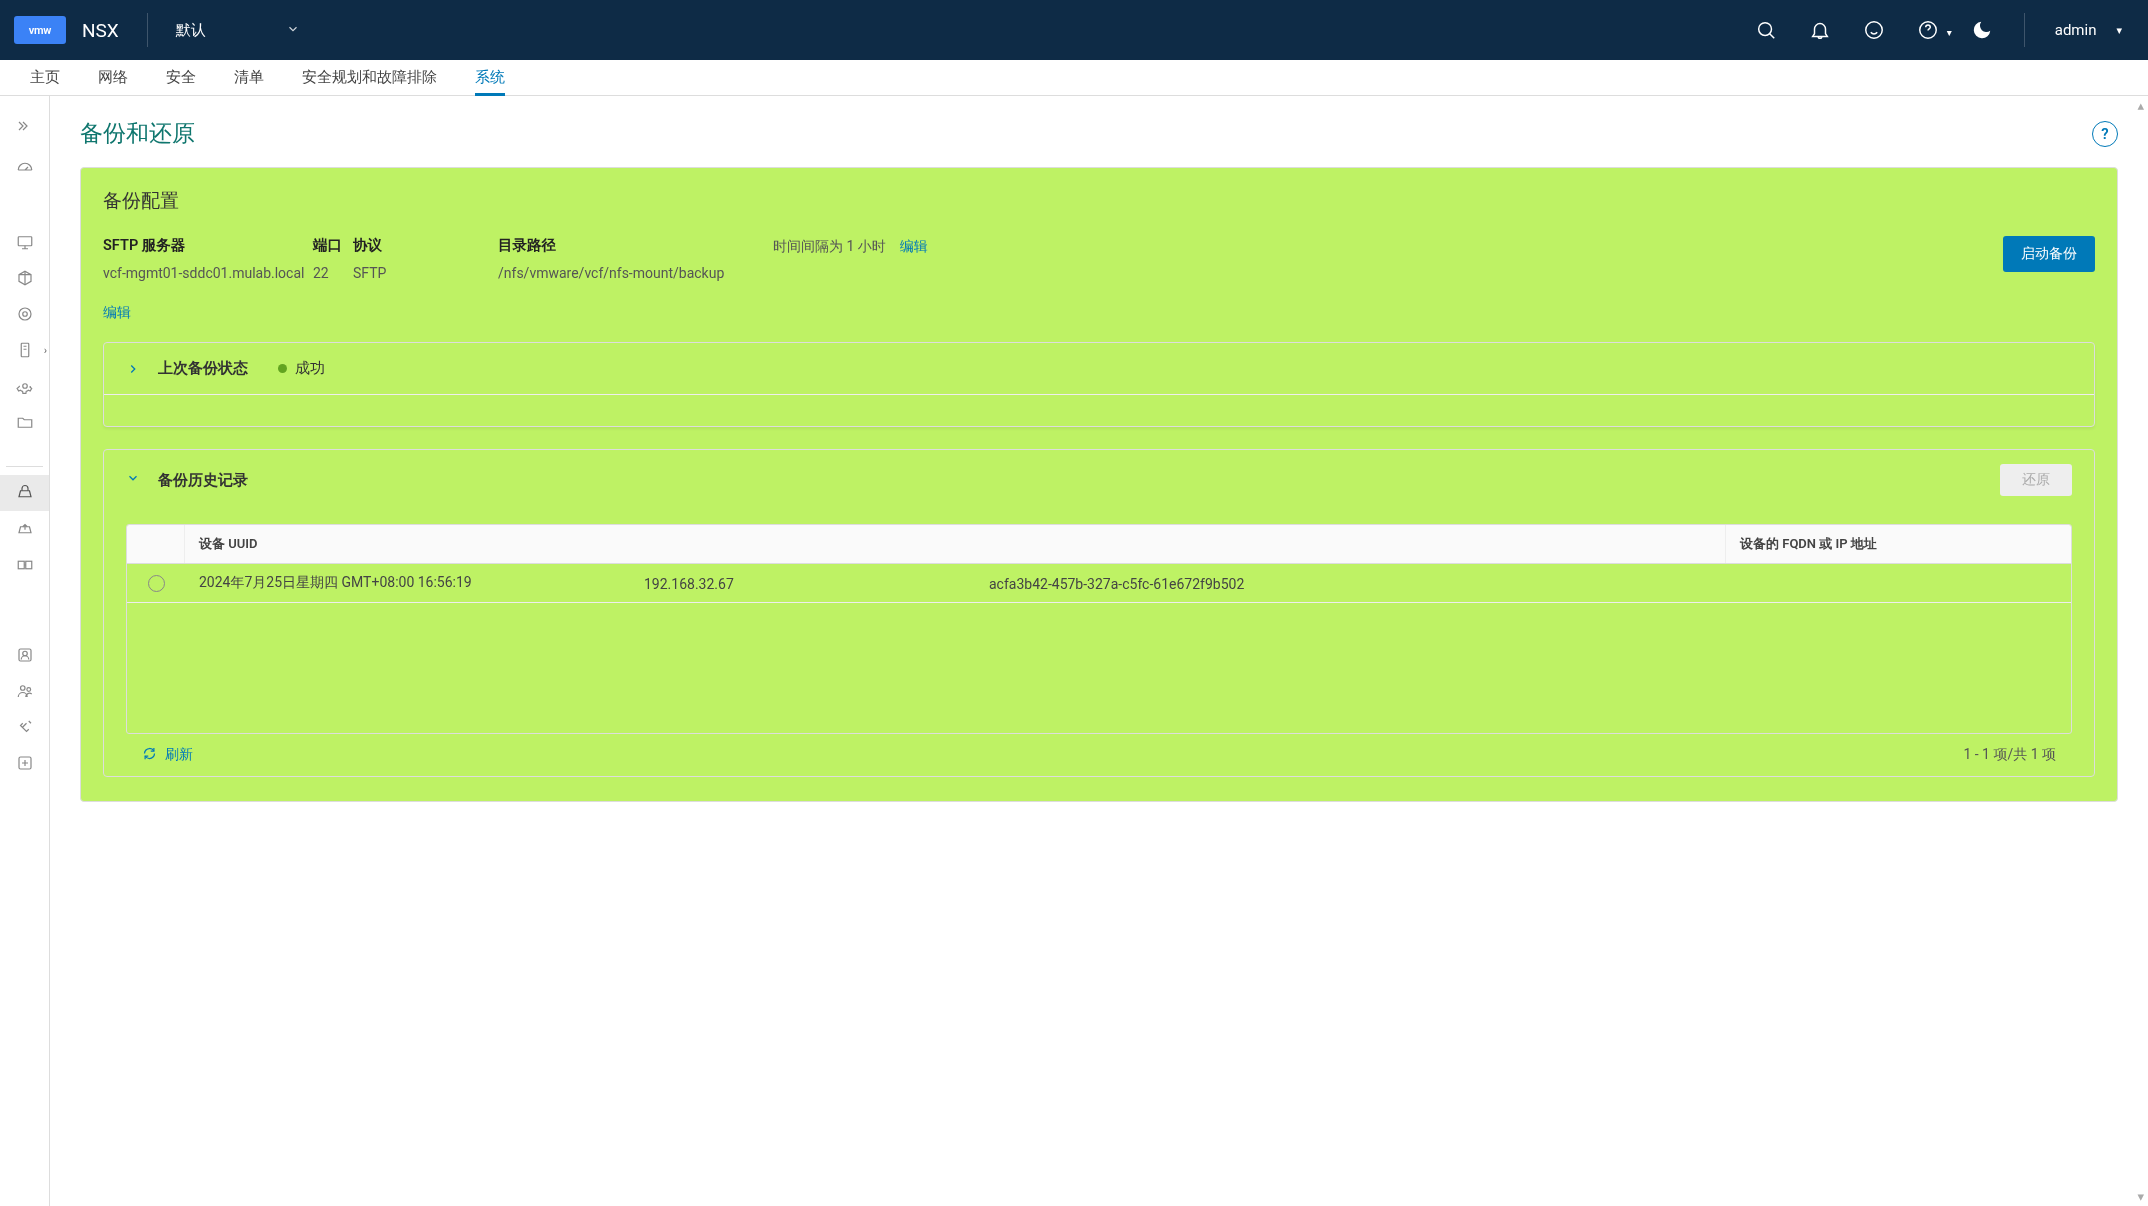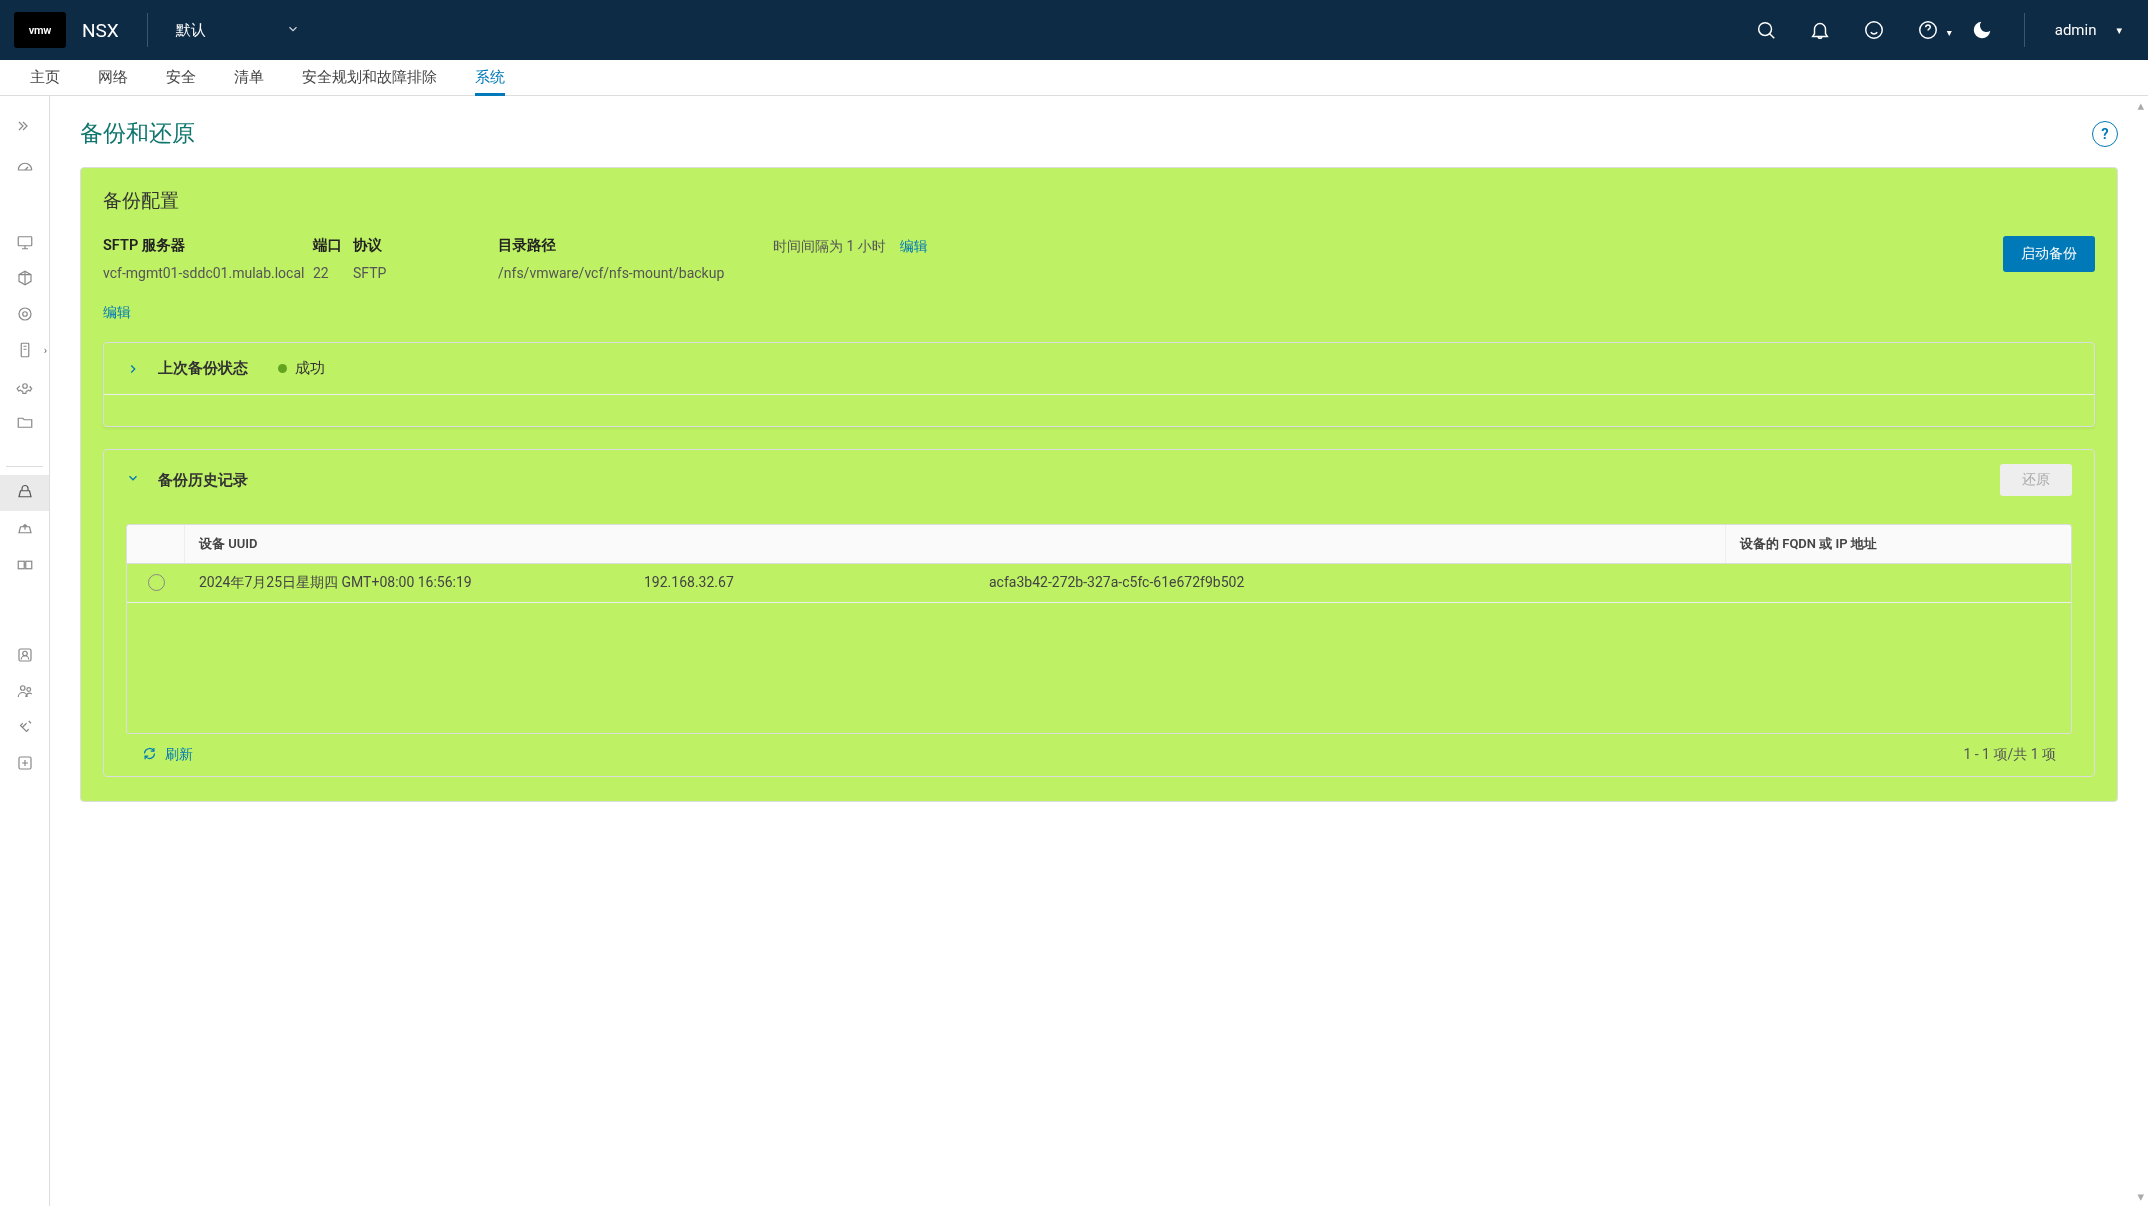--- a/index.html
+++ b/index.html
@@ -1,20 +1,20 @@
 <!DOCTYPE html>
 <html><head>
 <meta charset="utf-8">
 <style>
 * { box-sizing: border-box; margin: 0; padding: 0; }
 body { font-family: -apple-system, BlinkMacSystemFont, "Segoe UI", Roboto, "Helvetica Neue", Arial, sans-serif; font-size: 14px; color: #333; background: #fff; overflow: hidden; }
 
 
 .header-bar { background: #0e2b46; height: 60px; display: flex; align-items: center; padding: 0 0 0 0; color: #fff; }
-.logo-box { background: #000000; width: 52px; height: 36px; display: flex; align-items: center; justify-content: center; margin-left: 14px; border-radius: 3px; font-size: 11px; font-weight: 600; letter-spacing: -0.3px; }
+.logo-box { background: #3b82f6; width: 52px; height: 28px; display: flex; align-items: center; justify-content: center; margin-left: 14px; border-radius: 3px; font-size: 11px; font-weight: 600; letter-spacing: -0.3px; }
 .product-name { font-size: 19px; margin-left: 16px; font-weight: 400; }
 .header-divider { width: 1px; height: 34px; background: rgba(255,255,255,0.2); margin: 0 28px; }
 .context-select { display: flex; align-items: center; gap: 80px; cursor: pointer; font-size: 15px; }
 .context-select .chev { font-size: 12px; opacity: 0.8; }
 .header-right { margin-left: auto; display: flex; align-items: center; gap: 30px; padding-right: 26px; }
 .icon-btn { width: 24px; height: 24px; display: flex; align-items: center; justify-content: center; cursor: pointer; color: #fff; }
 .icon-btn svg { width: 22px; height: 22px; stroke: currentColor; fill: none; stroke-width: 1.6; }
 .user-sep { width:1px; height:34px; background:rgba(255,255,255,0.2); }
 .user-menu { display: flex; align-items: center; gap: 20px; cursor: pointer; font-size: 15px; }
 
@@ -77,21 +77,21 @@
 
 .table { border:1px solid #ddd; border-radius:3px; overflow:hidden; }
 .thead { display:flex; background:#fafafa; border-bottom:1px solid #ddd; font-size:13px; font-weight:600; color:#444; }
 .th, .td { padding:10px 14px; }
 .th { border-right:1px solid #eee; }
 .th:last-child { border-right:none; }
 .col-sel { width:58px; display:flex; align-items:center; justify-content:center; }
 .col-date { width:445px; }
 .col-fqdn { width:345px; }
 .col-uuid { flex:1; }
-.tbody .trow { display:flex; border-bottom:1px solid #eee; font-size:14px; color:#444; align-items:flex-start; }
+.tbody .trow { display:flex; border-bottom:1px solid #eee; font-size:14px; color:#444; align-items:flex-end; }
 .tbody-space { height:130px; }
 .radio-empty { width:17px; height:17px; border:1.6px solid #888; border-radius:50%; cursor:pointer; }
 
 .table-foot { display:flex; align-items:center; justify-content:space-between; padding:12px 16px; font-size:14px; }
 .refresh { color:#0079b8; display:flex; align-items:flex-start; gap:8px; cursor:pointer; }
 .refresh svg { width:15px; height:15px; stroke:#0079b8; fill:none; stroke-width:2; }
 .pager { color:#555; }
 </style>
 </head>
 <body>
@@ -335,21 +335,21 @@
               <div class="th col-uuid">设备 UUID</div>
               <div class="th col-fqdn">设备的 FQDN 或 IP 地址</div>
             </div>
             <div class="tbody">
               <div class="trow">
                 <div class="td col-sel">
                     <div class="radio-empty"></div>
                   </div>
                 <div class="td col-date">2024年7月25日星期四 GMT+08:00 16:56:19</div>
                 <div class="td col-fqdn">192.168.32.67</div>
-                <div class="td col-uuid">acfa3b42-272b-327a-c5fc-61e672f9b502</div>
+                <div class="td col-uuid">acfa3b42-457b-327a-c5fc-61e672f9b502</div>
               </div>
               <div class="tbody-space"></div>
             </div>
           </div>
           <div class="table-foot">
             <div class="refresh">
               <svg viewBox="0 0 24 24">
                   <path d="M4 12a8 8 0 018-8 8 8 0 017 4M20 12a8 8 0 01-8 8 8 8 0 01-7-4"></path>
                   <path d="M19 3v5h-5M5 21v-5h5"></path>
                 </svg>

